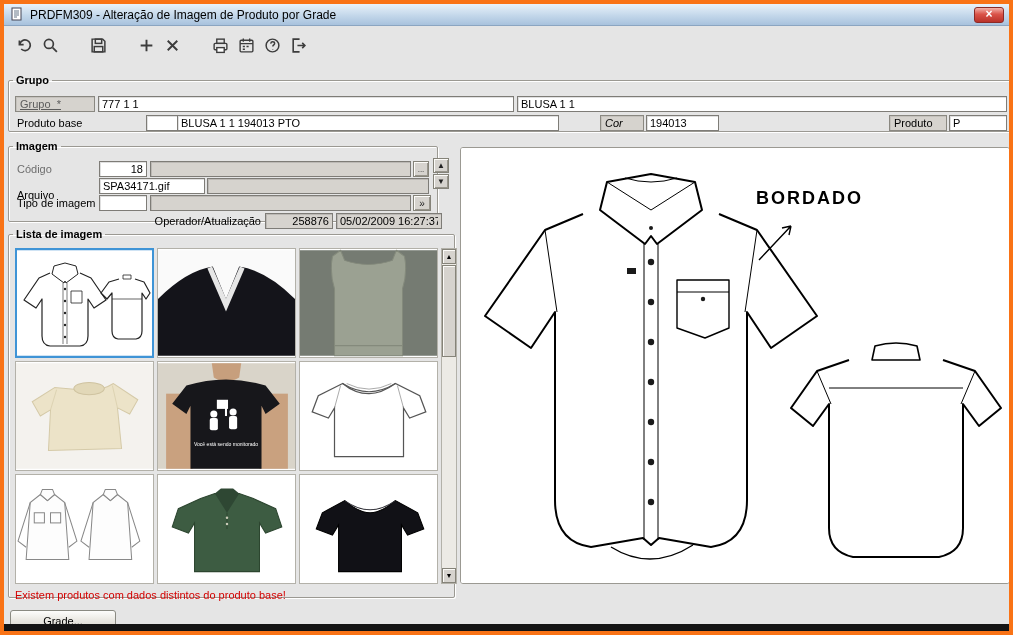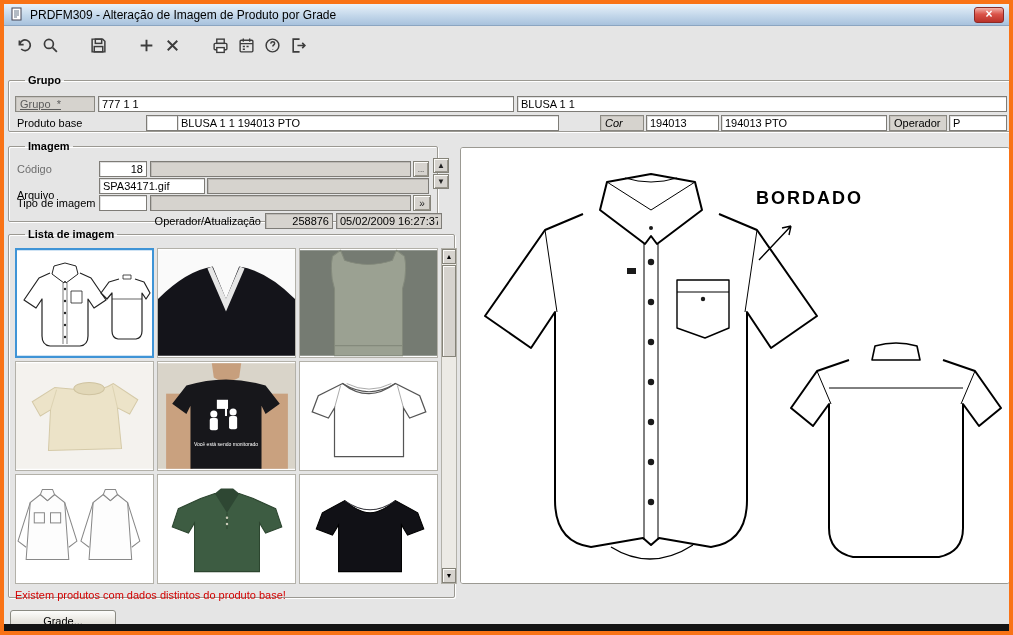--- a/index.html
+++ b/index.html
@@ -21,21 +21,21 @@
   .toolbar { position:absolute; top:22px; left:0; right:0; height:38px;
     display:flex; align-items:center; padding-left:8px; }
   .tool { width:24px; height:24px; display:flex; align-items:center; justify-content:center;
     margin-right:2px; cursor:pointer; border-radius:3px; }
   .tgap { margin-left:22px; }
   .tool svg { display:block; }
 
   
   fieldset.fs { position:absolute; border:1px solid #9b9992; border-radius:2px;
     box-shadow:1px 1px 0 #fff, inset 1px 1px 0 #fff; padding:0; margin:0; }
-  fieldset.fs legend { font-weight:bold; padding:0 3px; margin-left:16px; font-size:11px; }
+  fieldset.fs legend { font-weight:bold; padding:0 3px; margin-left:4px; font-size:11px; }
 
   
   .tb { position:absolute; height:16px; border:1px solid #7e7c77; background:#fff;
     font:11px "Liberation Sans",sans-serif; padding:0 3px; color:#000;
     box-shadow:inset 1px 1px 0 rgba(0,0,0,.12); }
   .tb.gray { background:#d6d3ce; }
   .tb.right { text-align:right; }
   .lbl { position:absolute; height:16px; line-height:16px; white-space:nowrap; }
   .lbl.dim { color:#6e6e6e; }
   .flat { position:absolute; height:16px; line-height:14px; background:#d6d3ce;
@@ -157,22 +157,21 @@
     <legend>Grupo</legend>
     <div class="flat linklbl" style="left:6px;top:10px;width:80px;">Grupo_*</div>
     <input class="tb" style="left: 89px; top: 10px; width: 416px;" value="777 1 1">
     <input class="tb" style="left: 508px; top: 10px; width: 490px;" value="BLUSA 1 1">
 
     <span class="lbl" style="left:8px;top:29px;">Produto base</span>
     <input class="tb right" style="left: 89px; top: 29px; width: 76px; margin-left: 48px;" value="227006">
     <input class="tb" style="left: 168px; top: 29px; width: 382px;" value="BLUSA 1 1 194013 PTO">
     <div class="flat" style="left:591px;top:29px;width:44px;font-style:italic;">Cor</div>
     <input class="tb" style="left: 637px; top: 29px; width: 73px;" value="194013">
-    <input class="tb" style="left: 712px; top: 29px; width: 166px;" value="194013 PTO">
-    <div class="flat" style="left:880px;top:29px;width:58px;">Operador</div>
+    <div class="flat" style="left:880px;top:29px;width:58px;">Produto</div>
     <input class="tb" style="left: 940px; top: 29px; width: 58px;" value="P">
   </fieldset>
 
   <fieldset class="fs" style="left:4px;top:136px;width:430px;height:82px;">
     <legend>Imagem</legend>
 
     <span class="lbl dim" style="left:8px;top:9px;">Código</span>
     <input class="tb right" style="left: 90px; top: 9px; width: 48px;" value="18">
     <input class="tb gray" style="left: 141px; top: 9px; width: 261px;">
     <span class="btn-sm" style="left:404px;top:9px;width:16px;height:16px;">...</span>

